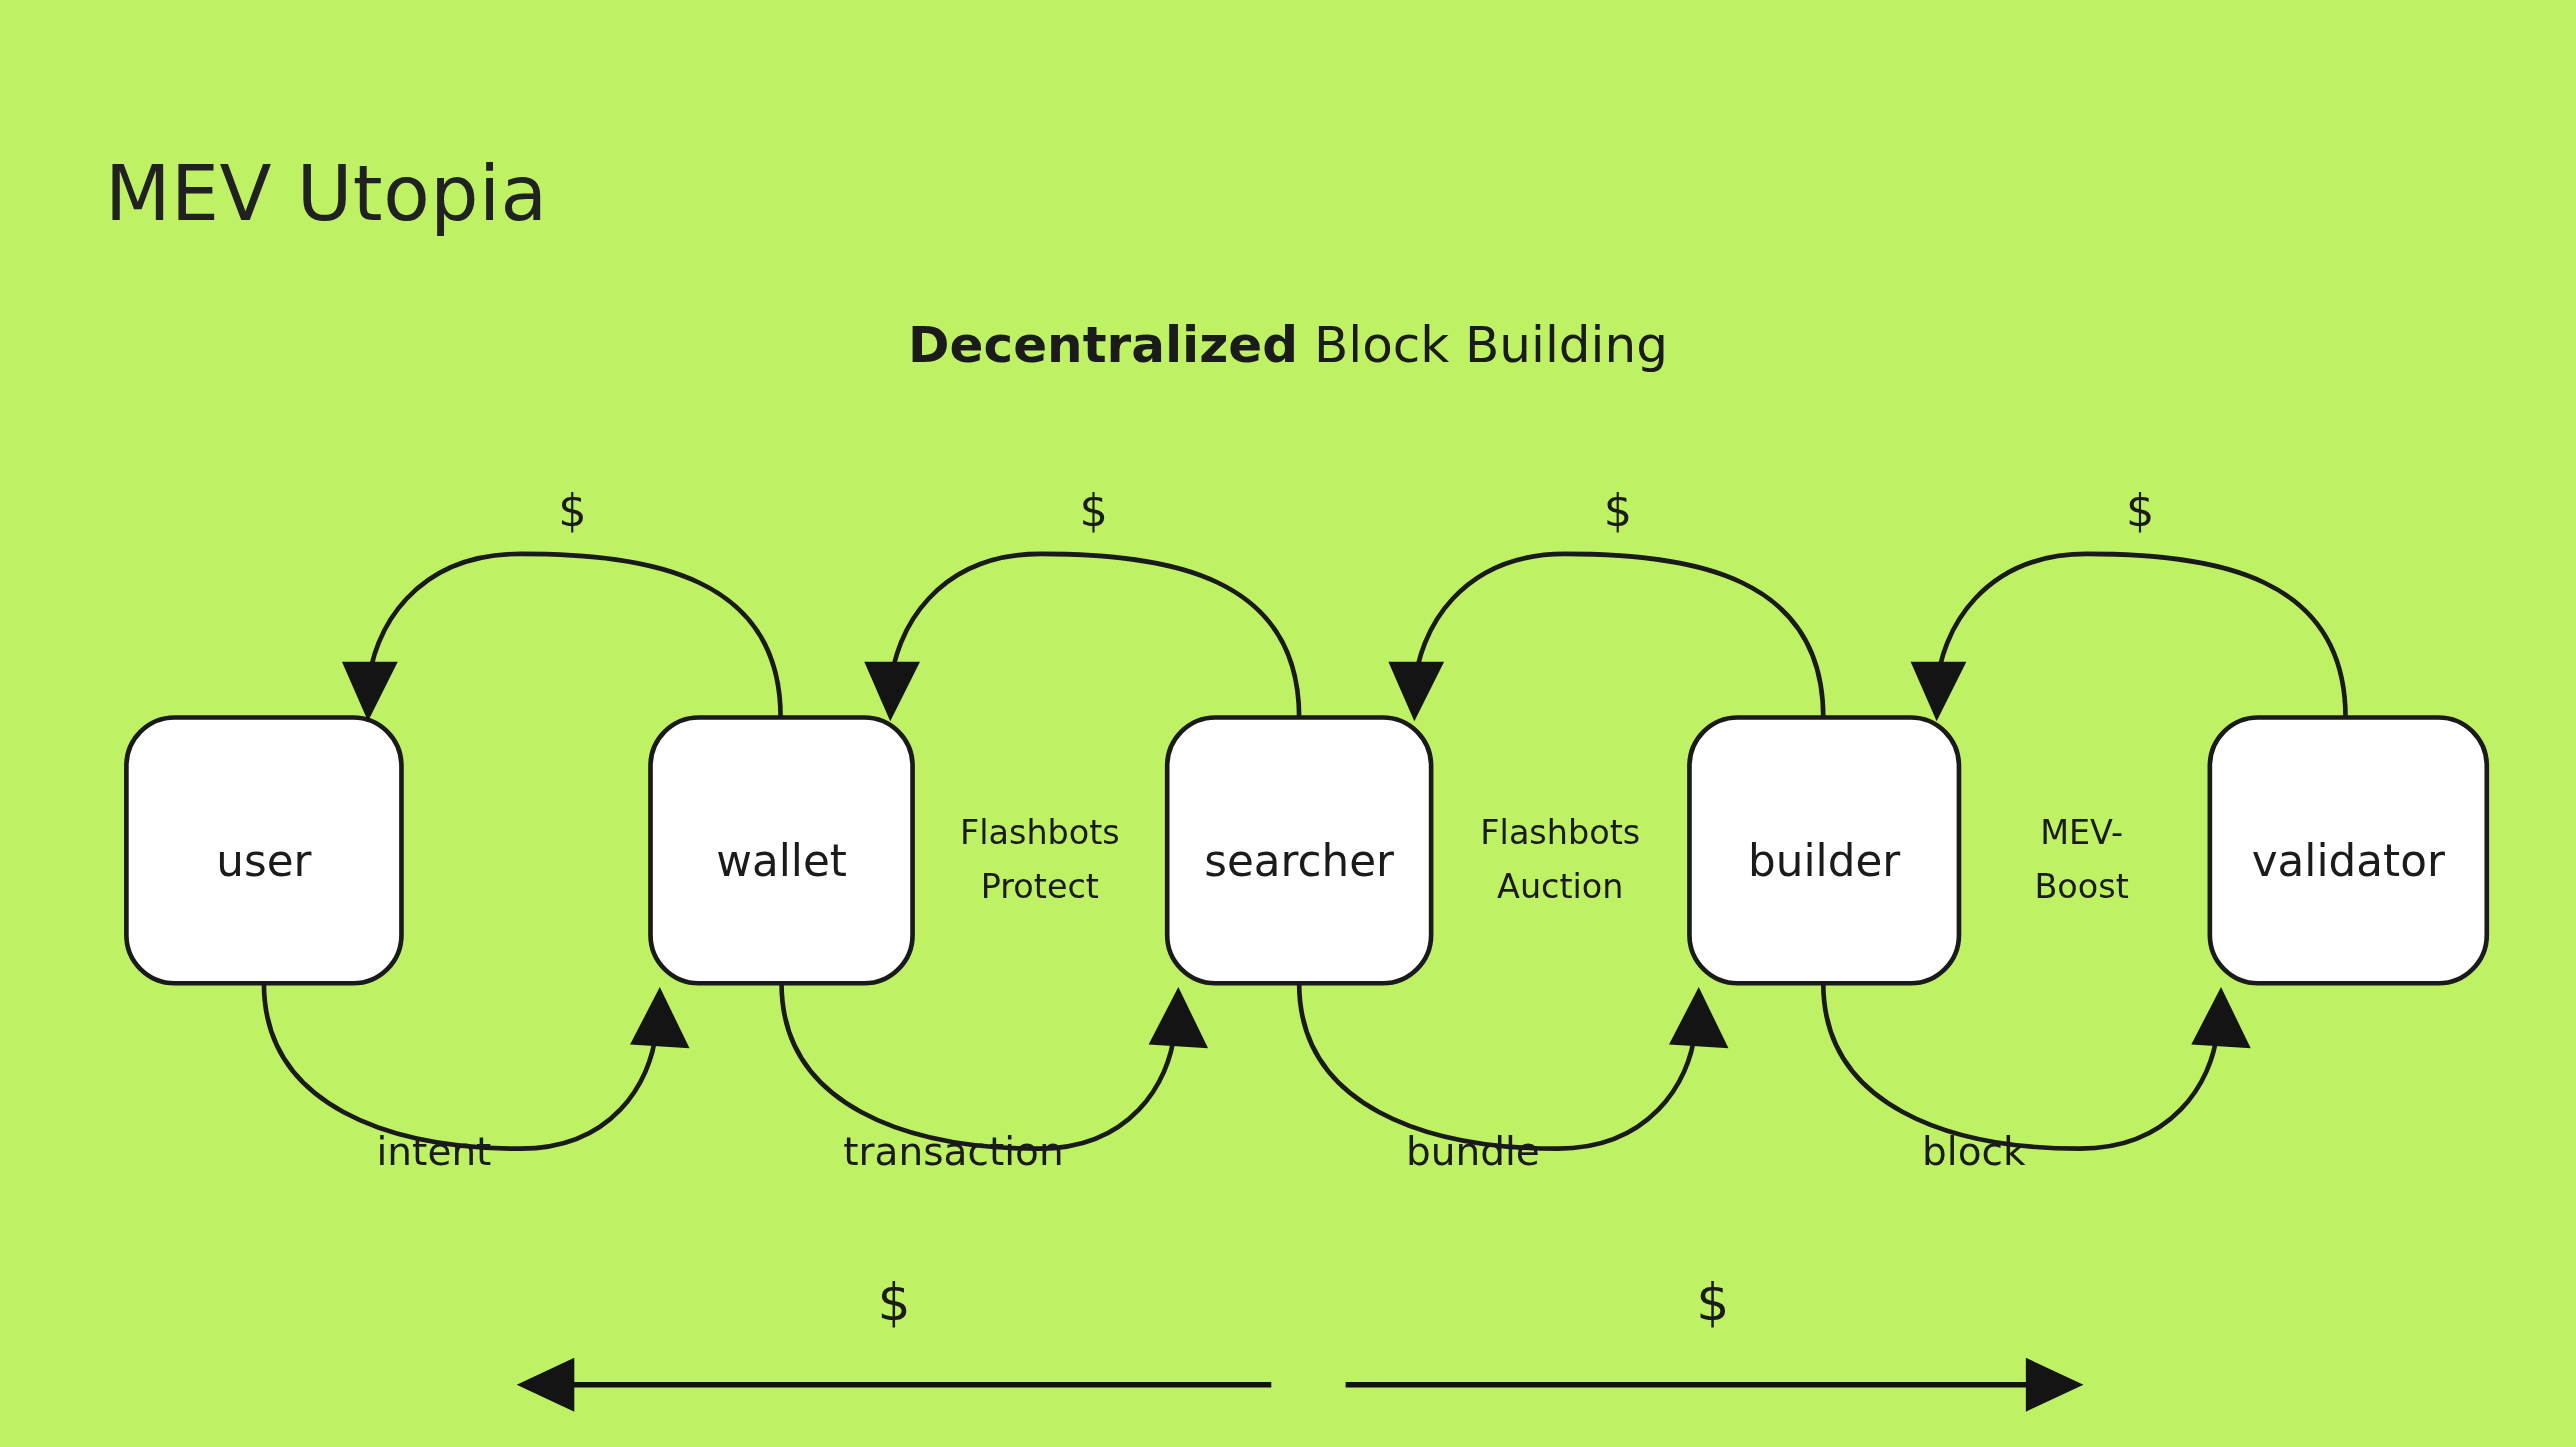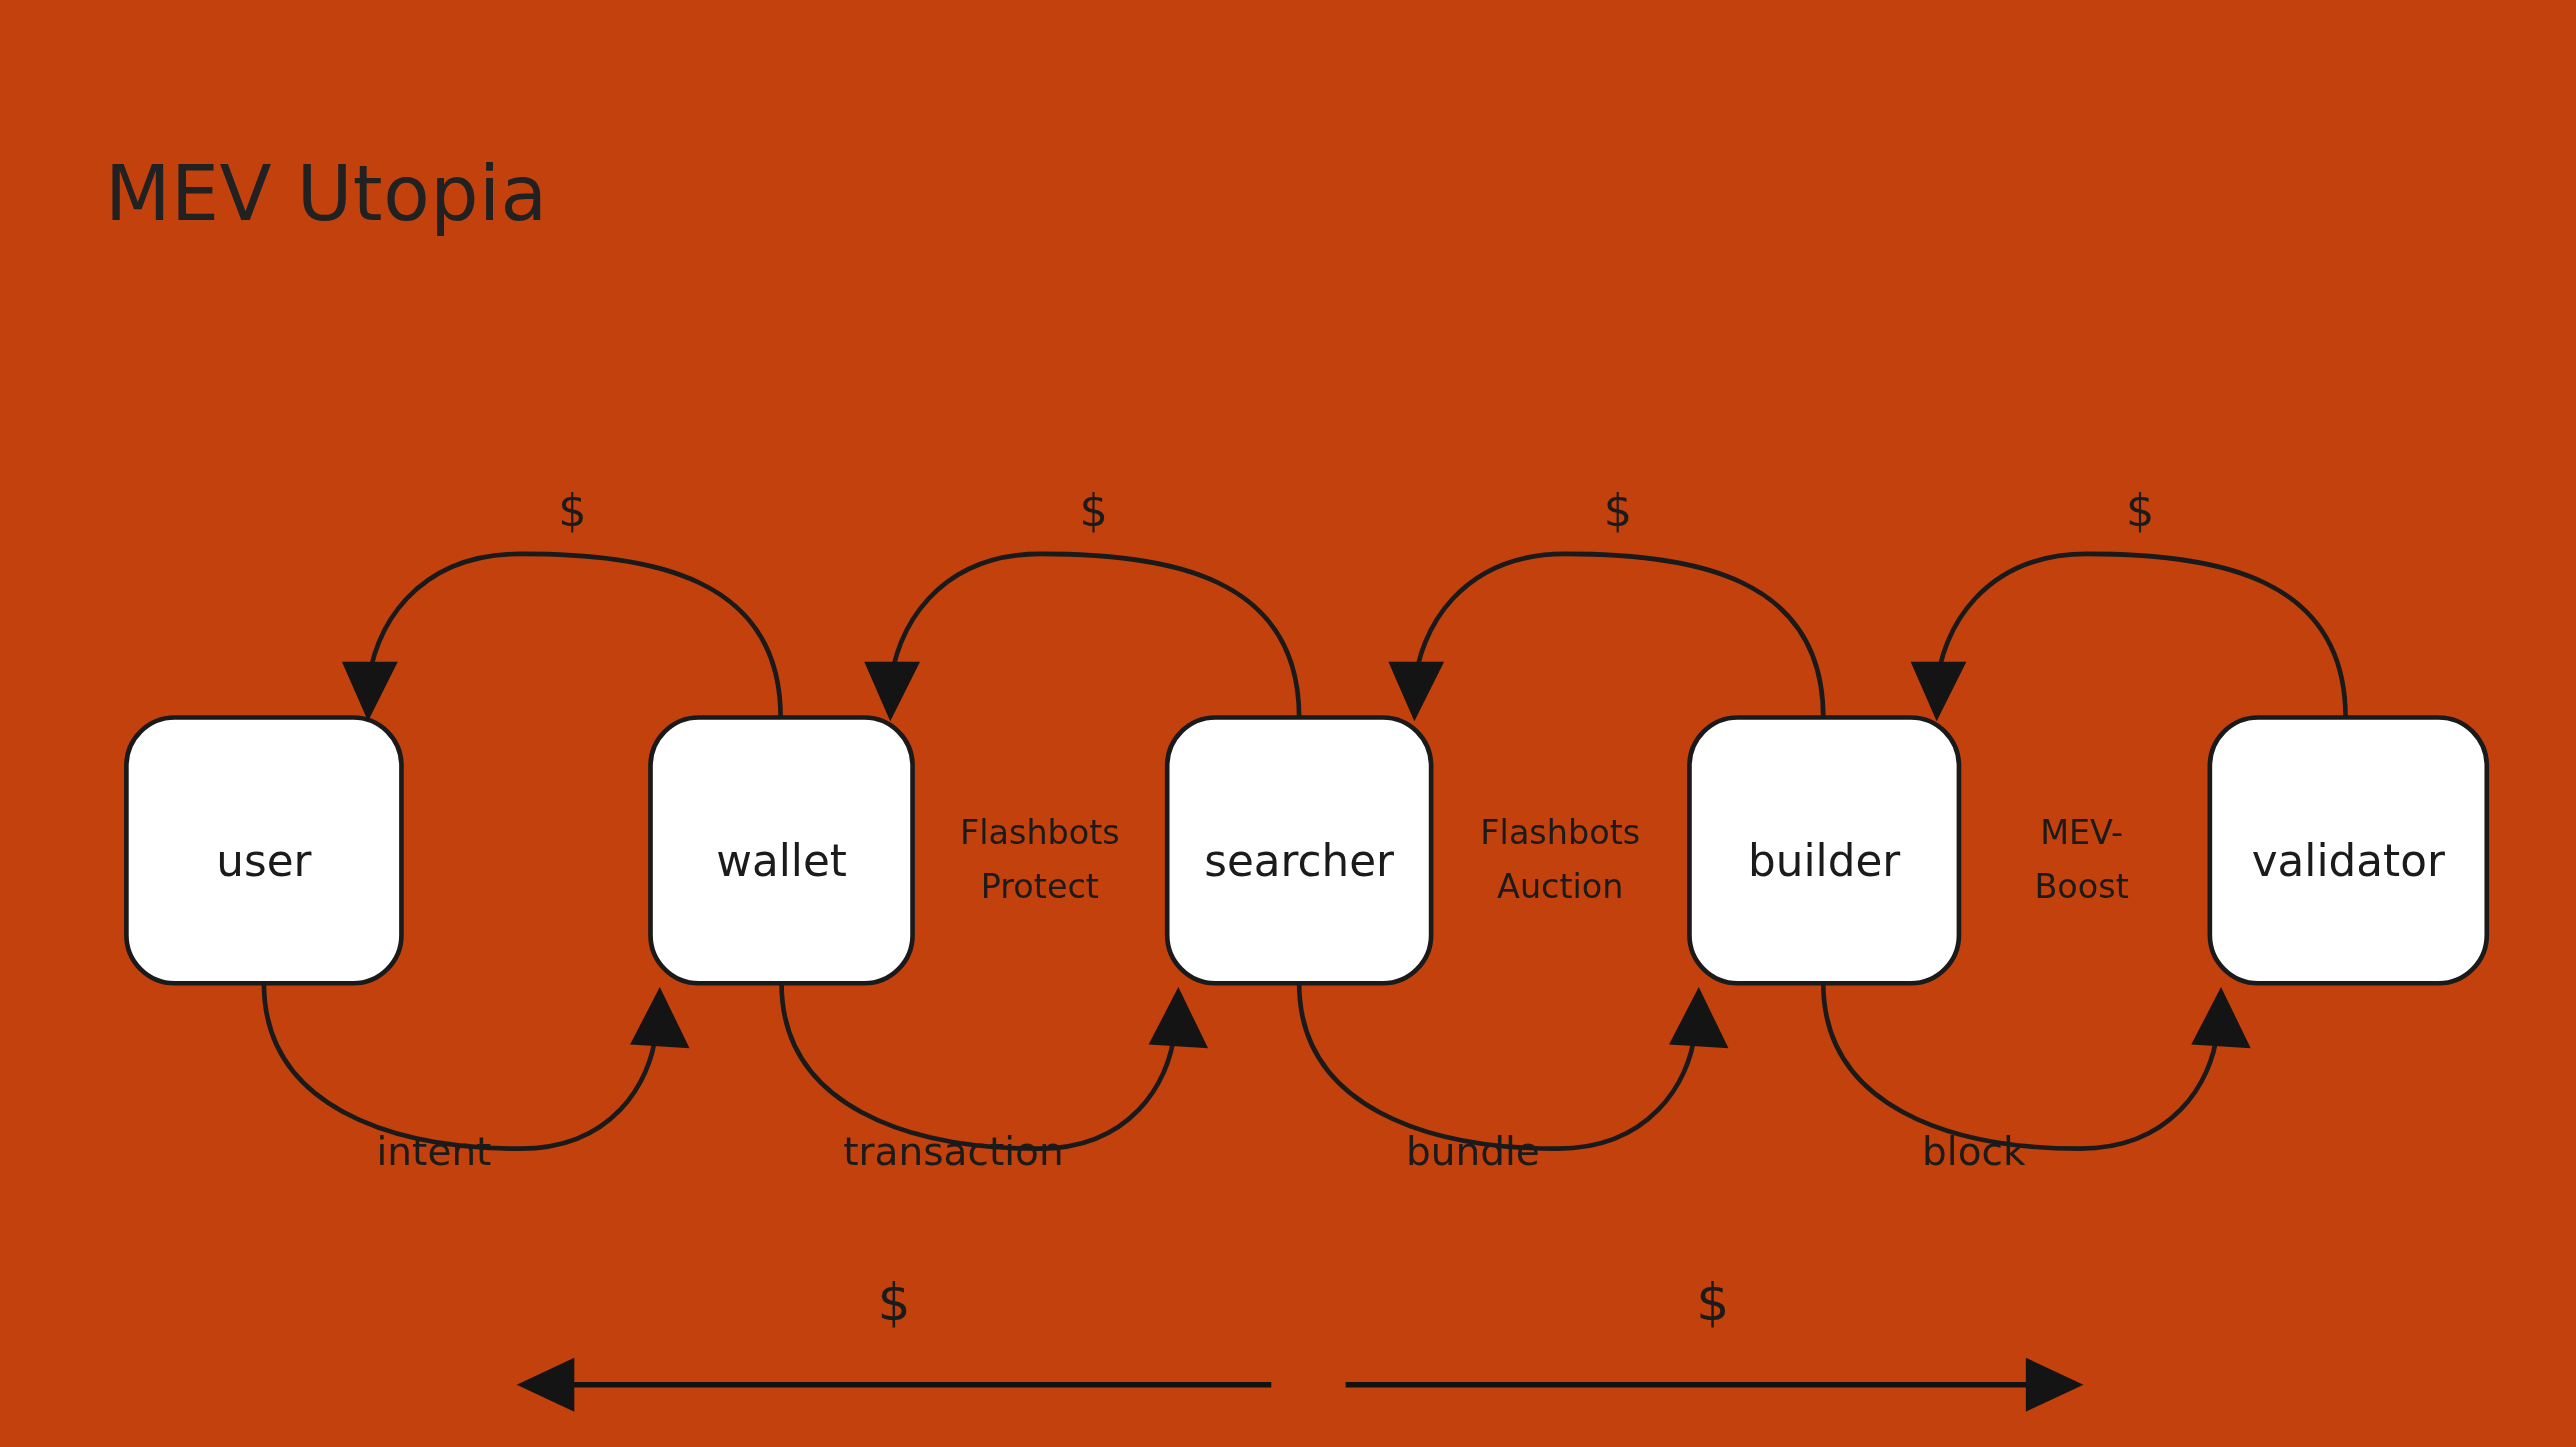--- a/index.html
+++ b/index.html
@@ -11,21 +11,21 @@
     width: 2576px;
     height: 1448px;
     position: relative;
     overflow: hidden;
     font-family: "DejaVu Sans", "Liberation Sans", sans-serif;
     color: #1d1d1d;
   }
   #slide {
     position: absolute;
     inset: 0;
-    background: #c2410c;
+    background: #bef264;
   }
   #slide-title {
     position: absolute;
     left: 105px;
     top: 149px;
     font-size: 76px;
     font-weight: 400;
     letter-spacing: 0.5px;
     color: #212121;
     white-space: nowrap;
@@ -105,20 +105,23 @@
     stroke: none;
   }
 </style>
 </head>
 <body>
 
 <div id="slide">
 
   <div id="slide-title">MEV Utopia</div>
 
+  <div id="diagram-heading">
+    <span class="hl">Decentralized</span><span class="rest"> Block Building</span>
+  </div>
 
   <svg id="flow-svg" viewBox="0 0 2772 1558">
 
     <g>
       <rect class="node-rect" x="136" y="772" rx="52" ry="52" width="296" height="286"></rect>
       <text class="node-label" x="284" y="930">user</text>
     </g>
 
     <g>
       <rect class="node-rect" x="700" y="772" rx="52" ry="52" width="282" height="286"></rect>

